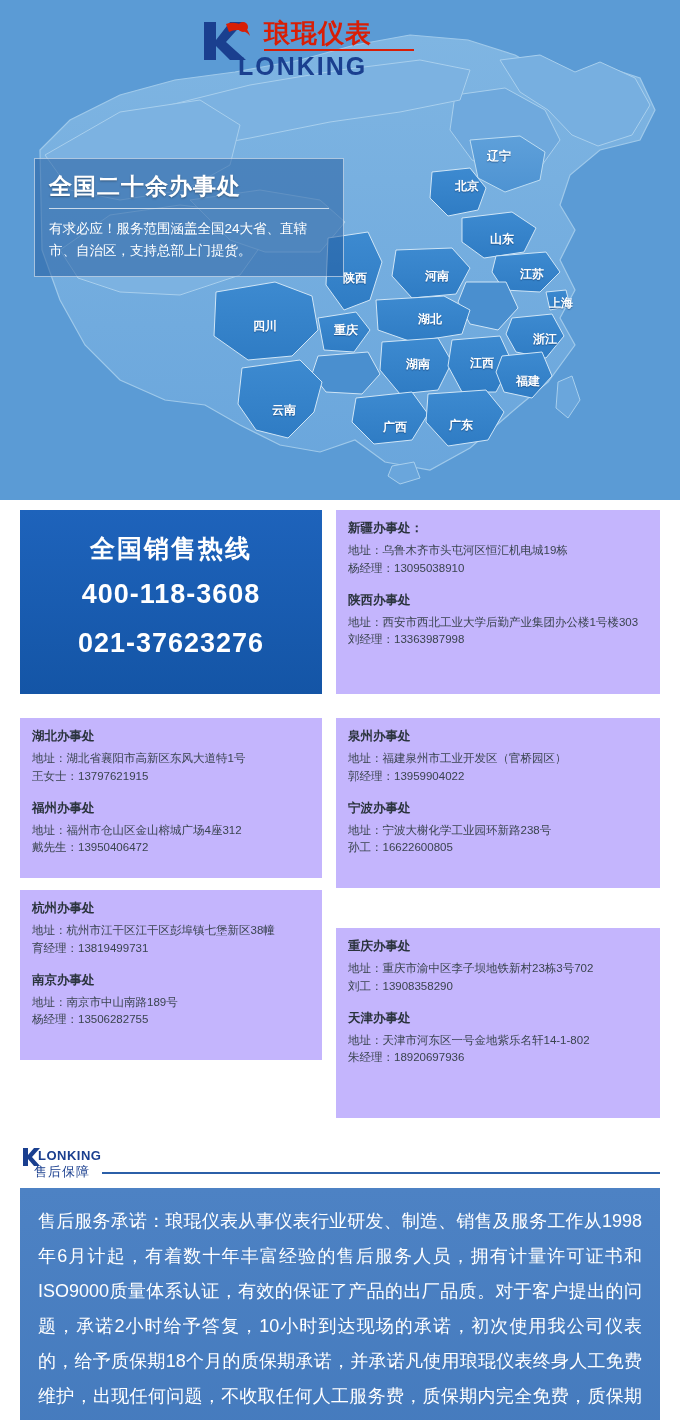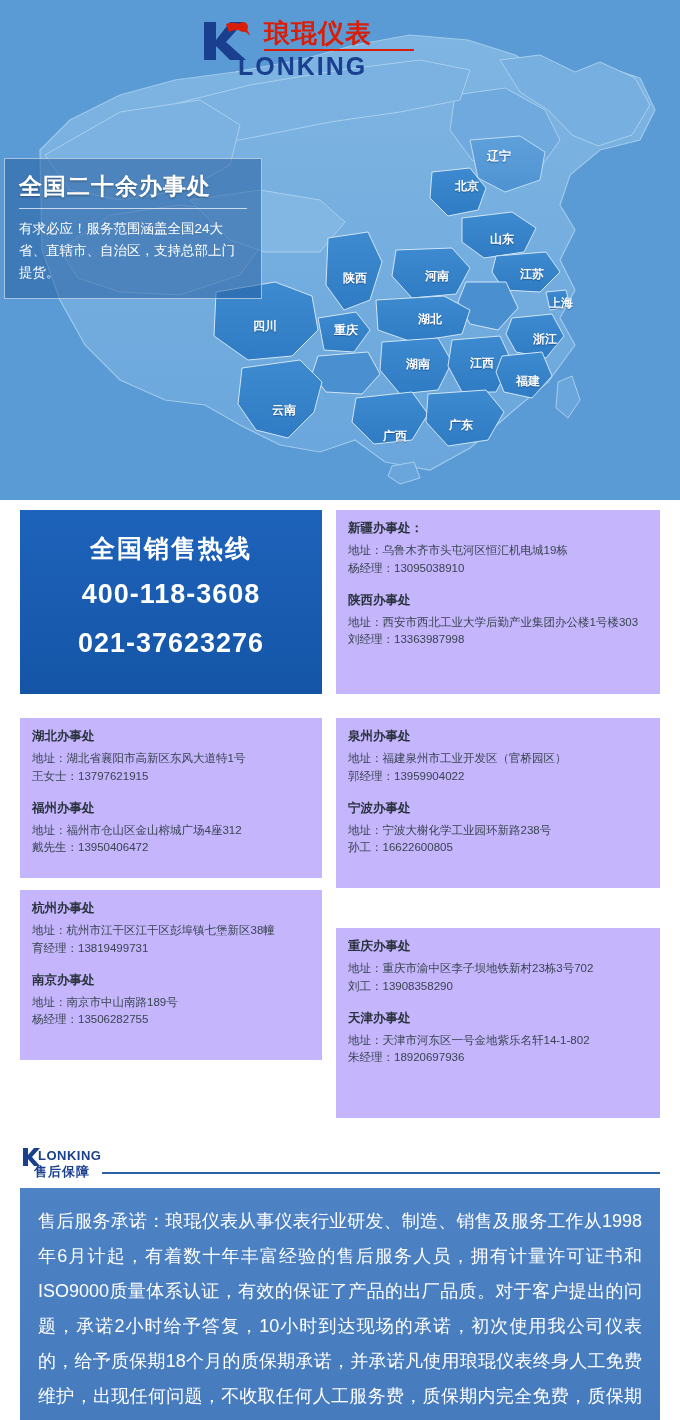--- a/index.html
+++ b/index.html
@@ -71,23 +71,23 @@
     left: 68px;
     top: 33px;
     width: 150px;
     height: 2px;
     background: #d81e06;
   }
 
   
   .callout {
     position: absolute;
-    left: 4px;
+    left: 34px;
     top: 158px;
-    width: 258px;
+    width: 310px;
     background: rgba(38, 94, 160, 0.55);
     border: 1px solid rgba(255,255,255,0.55);
     padding: 12px 14px 14px 14px;
     box-sizing: border-box;
     z-index: 5;
   }
   .callout-title {
     font-size: 23px;
     font-weight: bold;
     color: #ffffff;
@@ -208,21 +208,21 @@
     left: 18px; top: 2px;
     font-size: 13px;
     font-weight: bold;
     color: #1a3f8f;
     letter-spacing: 0.5px;
   }
   .g-logo-cn {
     position: absolute;
     left: 14px; top: 17px;
     font-size: 13px;
-    font-weight: bold;
+    font-weight: normal;
     color: #1a3f8f;
     letter-spacing: 1px;
     white-space: nowrap;
     text-align: right;
   }
   .g-rule {
     flex: 1;
     height: 2px;
     background: #2b5fa8;
     margin-bottom: 6px;
@@ -352,21 +352,21 @@
   <div class="province-label" style="left:520px;top:266px;">江苏</div>
   <div class="province-label" style="left:549px;top:295px;">上海</div>
   <div class="province-label" style="left:253px;top:318px;">四川</div>
   <div class="province-label" style="left:334px;top:322px;">重庆</div>
   <div class="province-label" style="left:418px;top:311px;">湖北</div>
   <div class="province-label" style="left:533px;top:331px;">浙江</div>
   <div class="province-label" style="left:406px;top:356px;">湖南</div>
   <div class="province-label" style="left:470px;top:355px;">江西</div>
   <div class="province-label" style="left:516px;top:373px;">福建</div>
   <div class="province-label" style="left:272px;top:402px;">云南</div>
-  <div class="province-label" style="left:383px;top:428px;text-align:right;">广西</div>
+  <div class="province-label" style="left:383px;top:419px;text-align:right;">广西</div>
   <div class="province-label" style="left:449px;top:417px;">广东</div>
 </div>
 
 <div class="contact-section">
 
   <div class="row">
     <div class="col-left">
       <div class="hotline">
         <div class="hotline-title">全国销售热线</div>
         <div class="hotline-num">400-118-3608</div>

